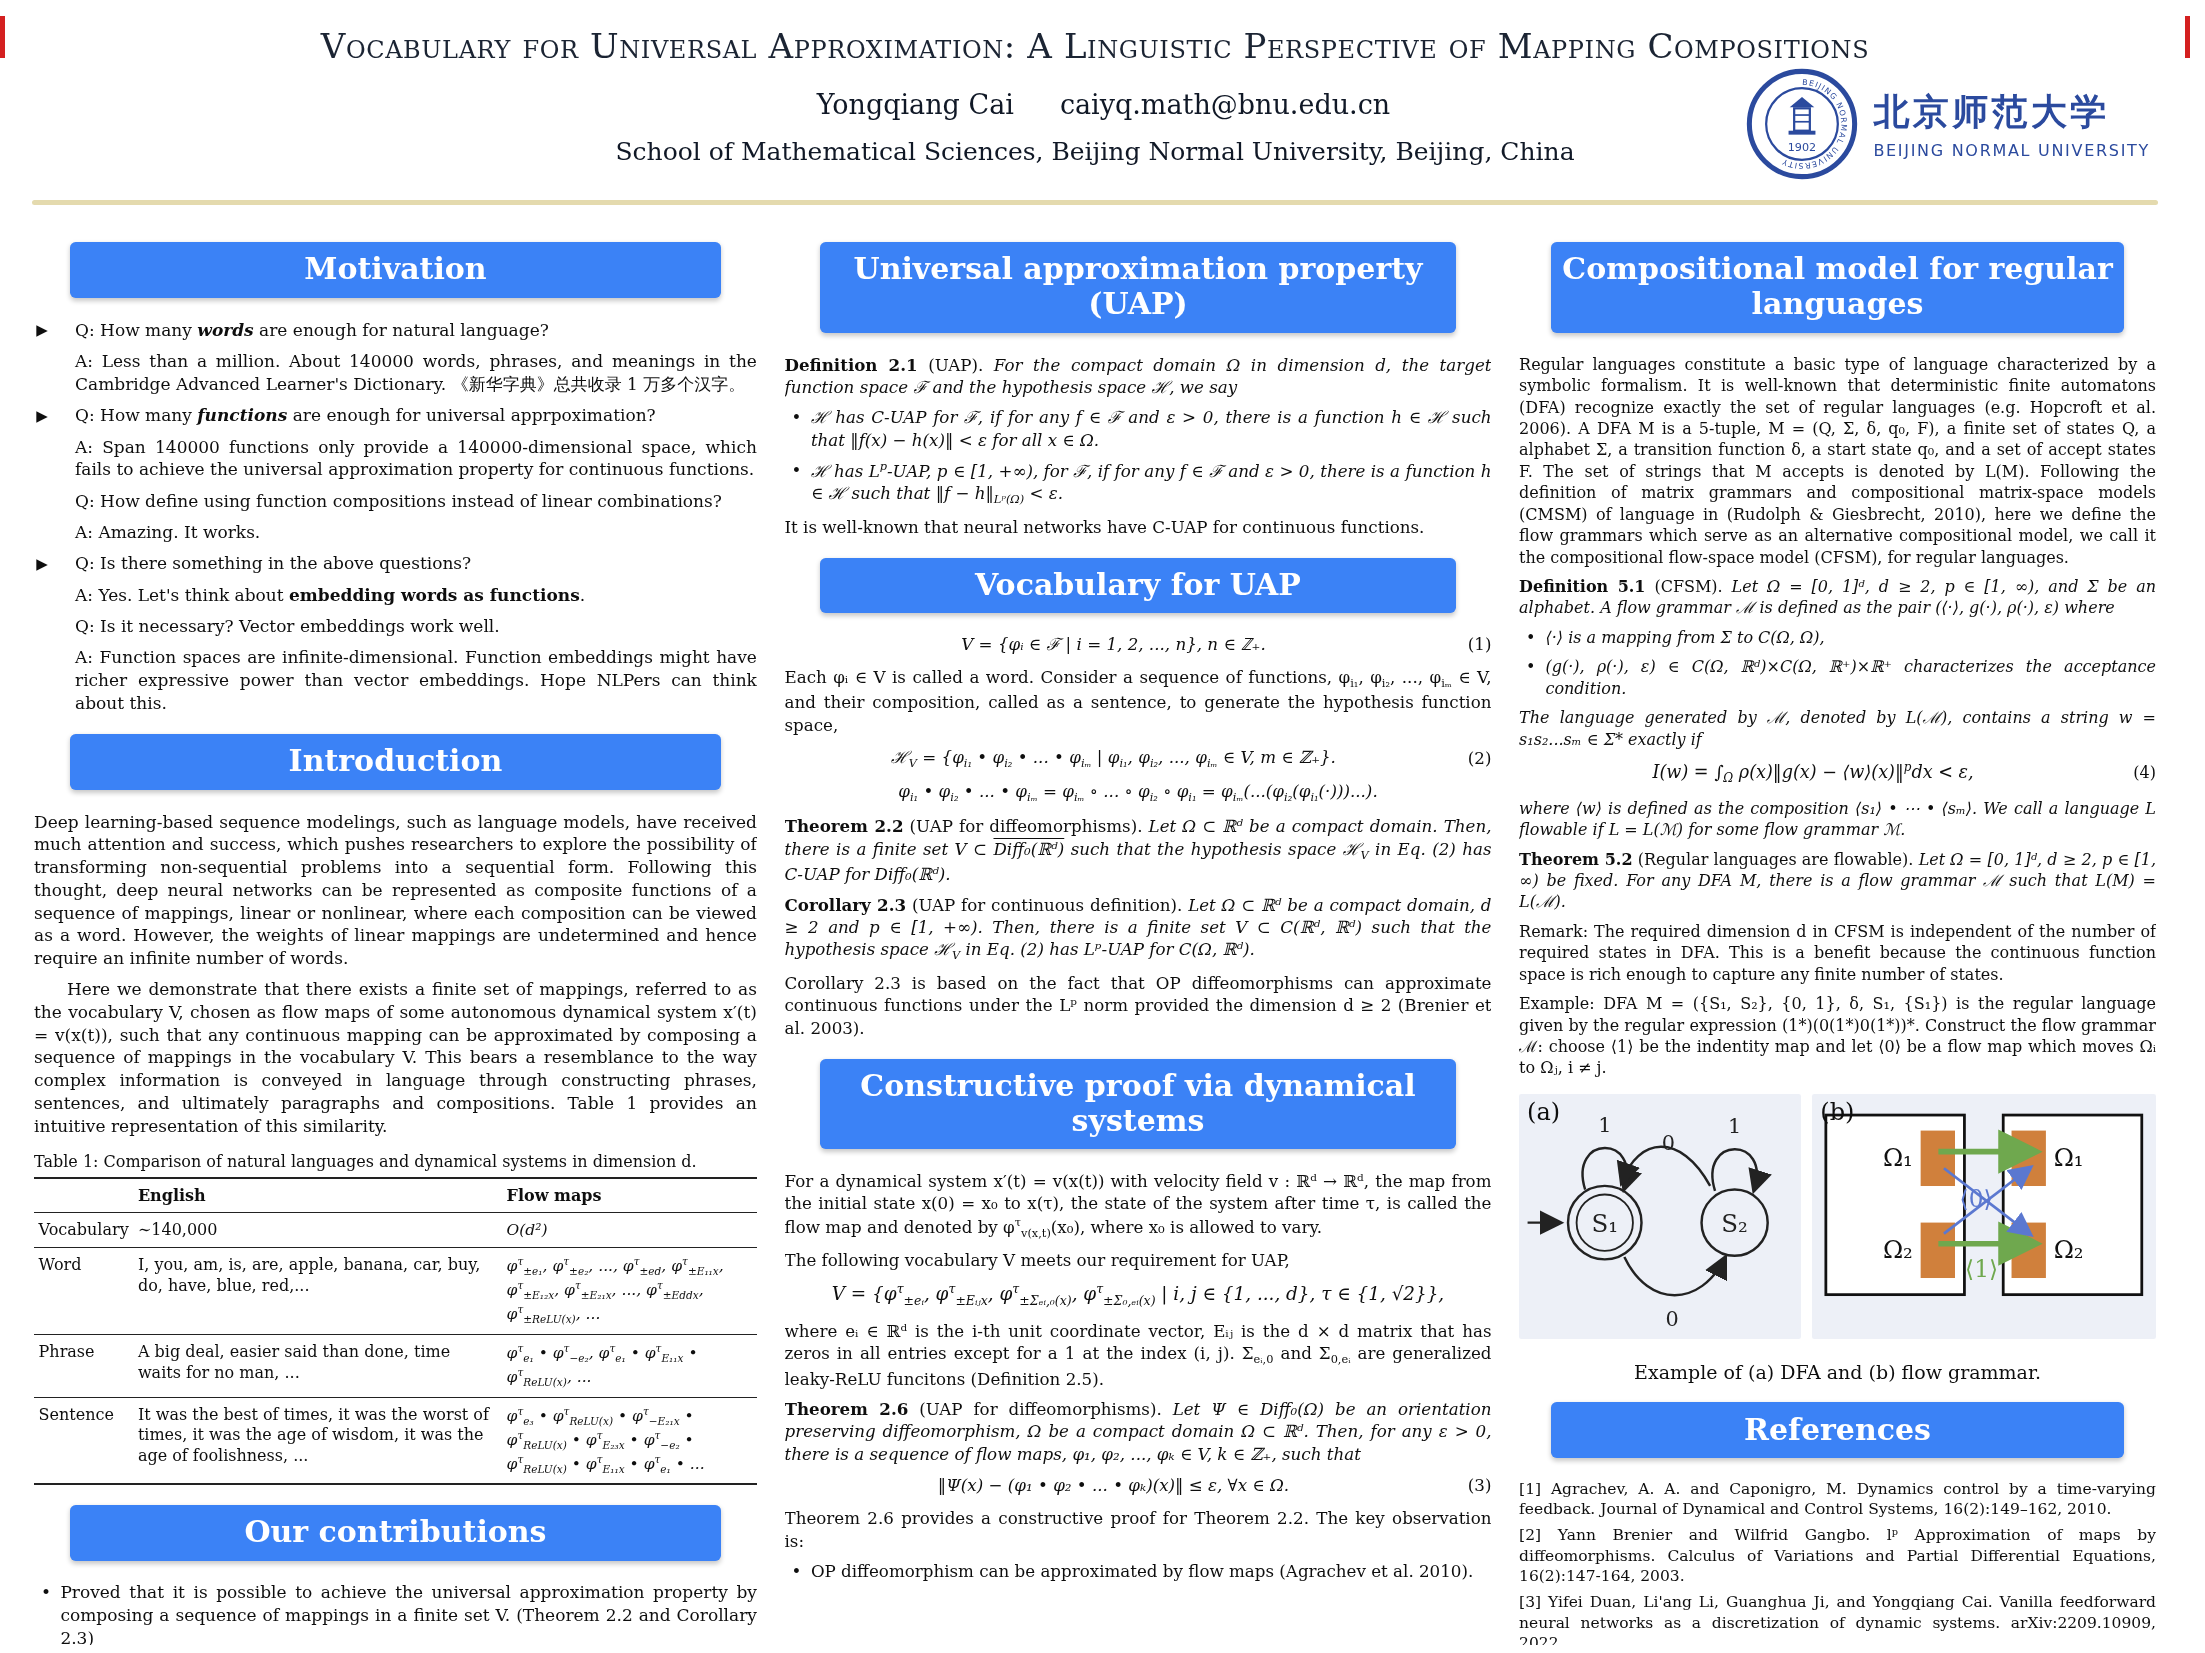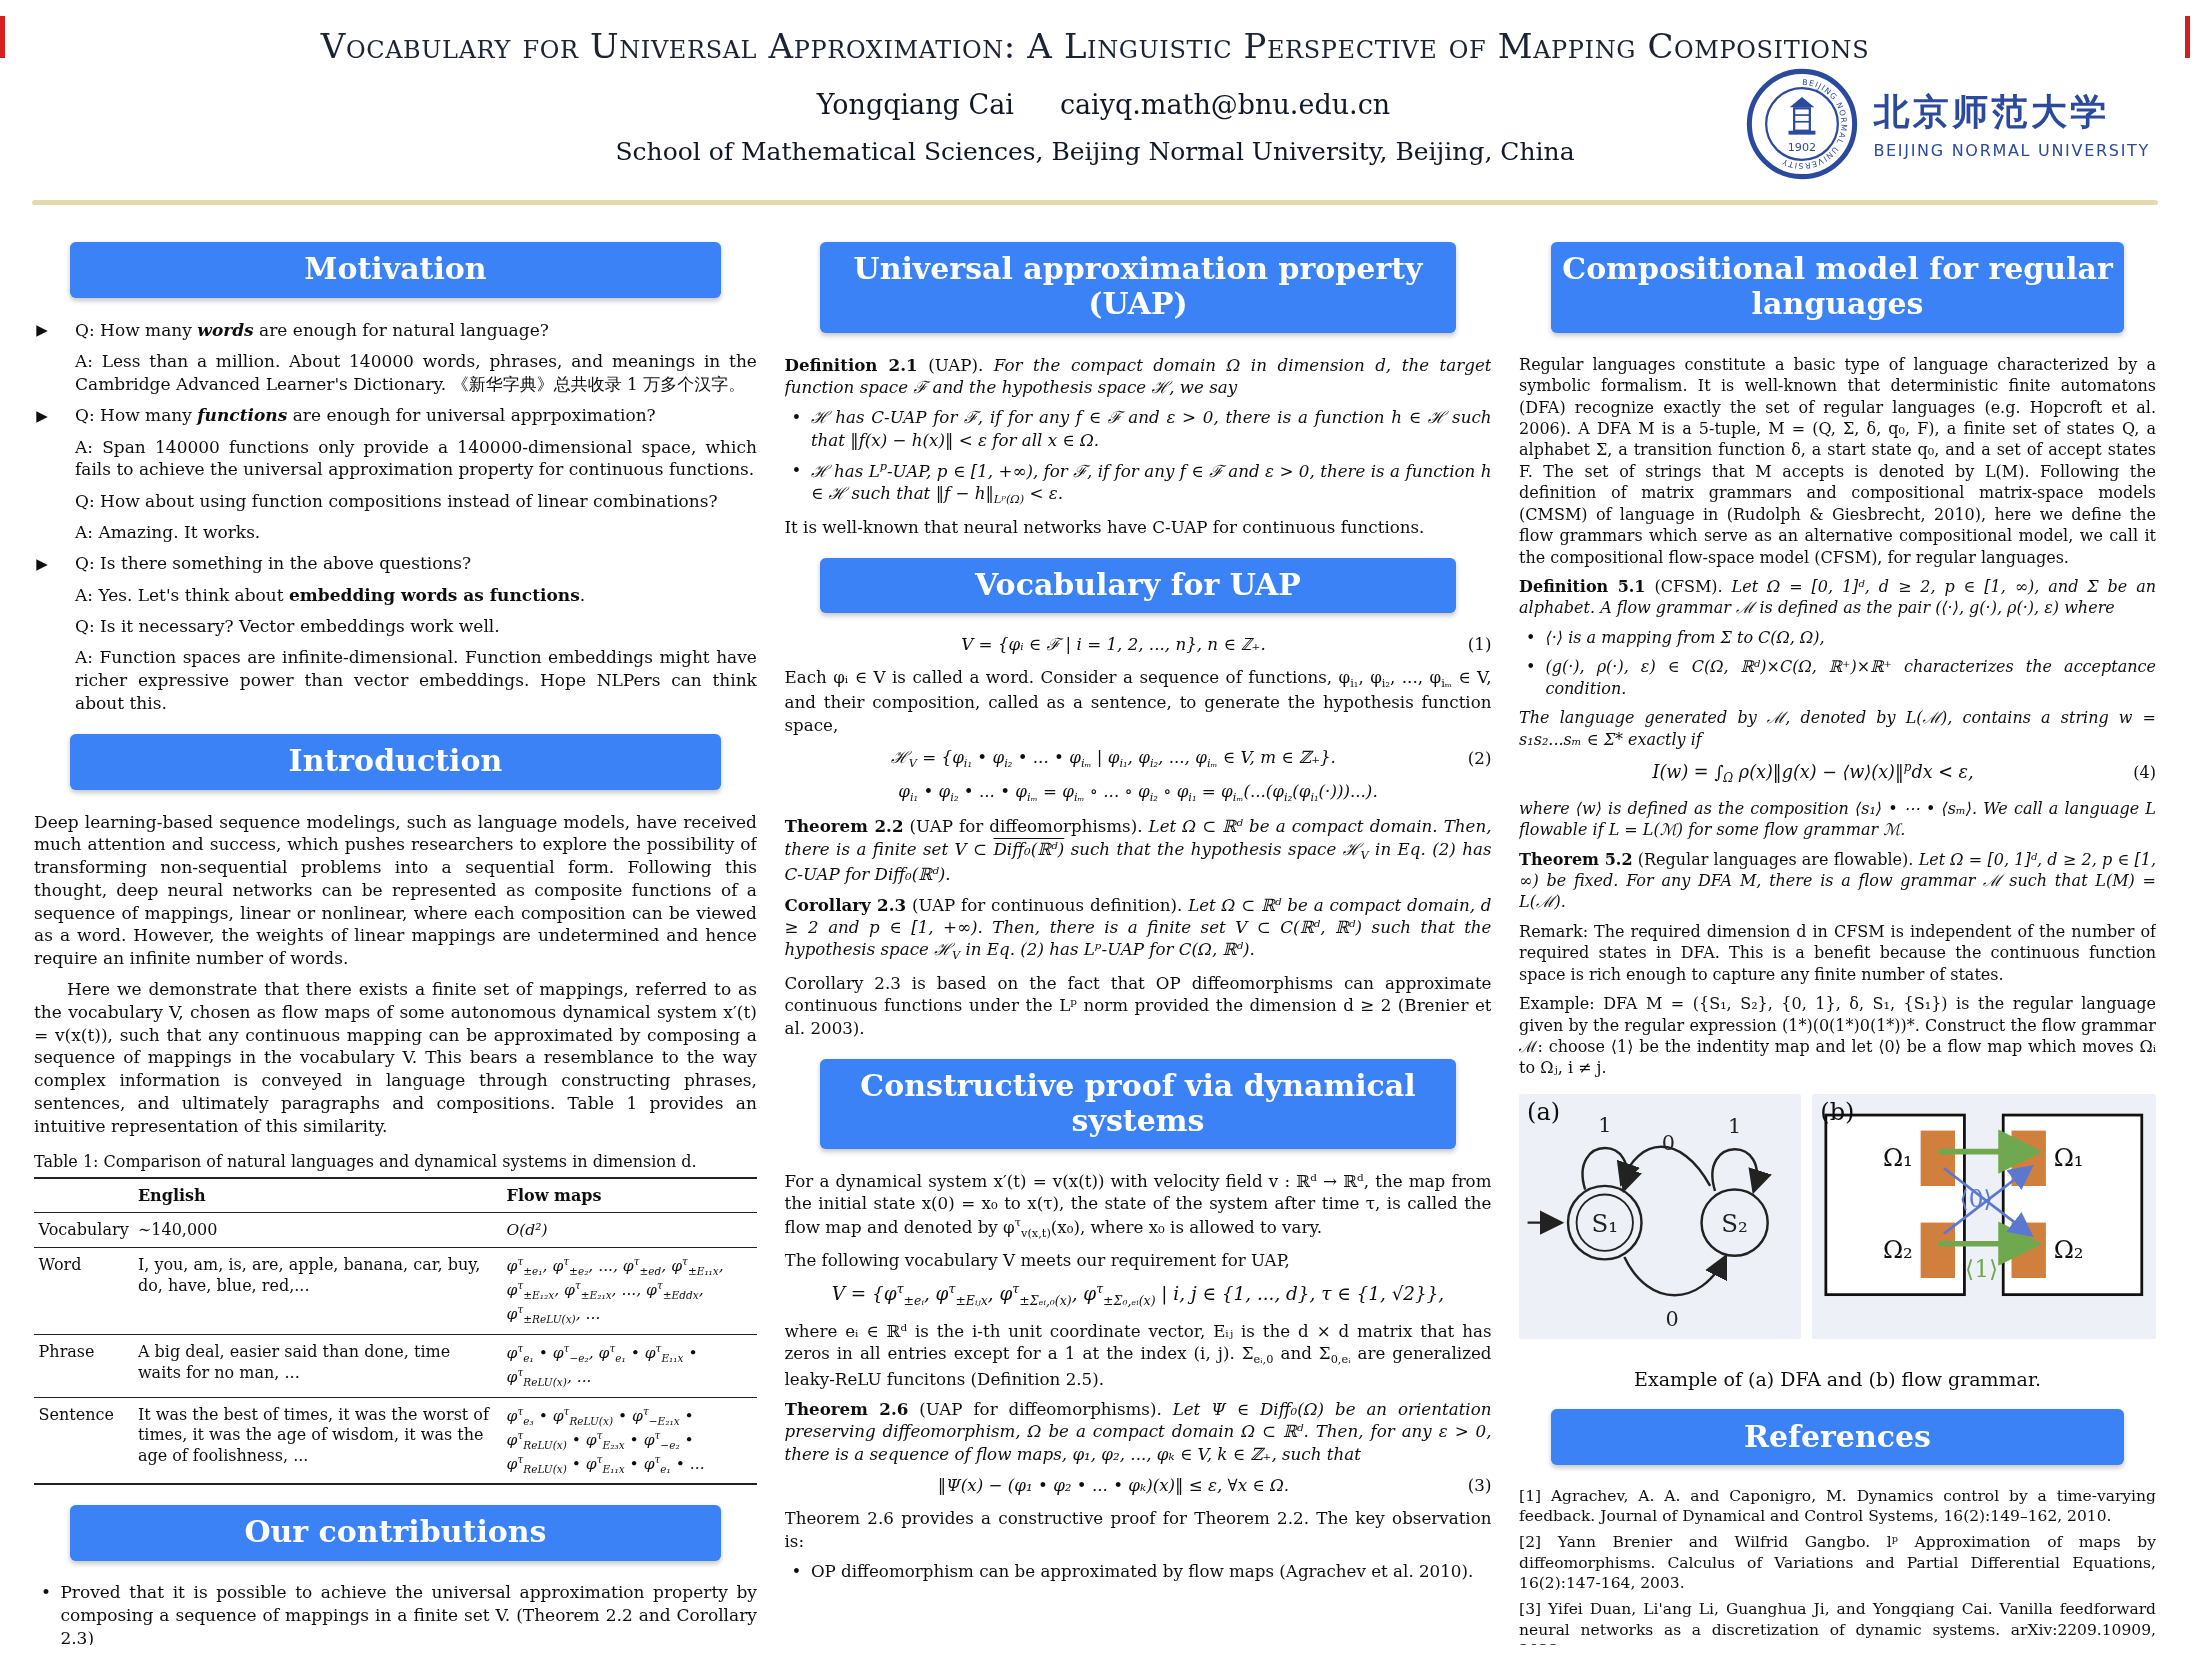--- a/index.html
+++ b/index.html
@@ -61,21 +61,21 @@
   table.cmp th { text-align:left; font-weight:bold; padding:6.9px 4.6px; border-bottom:1.7px solid #222; }
   table.cmp td { vertical-align:top; padding:6.9px 4.6px; line-height:1.3; }
   table.cmp tbody tr + tr td { border-top:1.1px solid #222; }
   td.fm, .fmath { font-style:italic; font-size:15.5px; }
   
   .fig { display:flex; gap:11.5px; margin:15px 0 0 0; }
   .fig-panel { position:relative; background:#edf0f7; border-radius:2.3px; }
   .panel-a { flex:0.82; } .panel-b { flex:1; }
   .fig-label { position:absolute; top:4.6px; left:8px; font-size:24px; }
   .fig svg { display:block; width:100%; height:auto; }
-  .fig-caption { text-align:center; font-size:19px; margin-top:29px; }
+  .fig-caption { text-align:center; font-size:19px; margin-top:22px; }
   
   .ref { font-size:15.5px; line-height:1.32; margin:5.7px 0; text-align:justify; }
 </style>
 </head>
 <body>
 
 <div class="poster">
   <div class="red-mark left"></div>
   <div class="red-mark right"></div>
 
@@ -112,21 +112,21 @@
 
   <div class="columns">
 
     <section class="col col-left">
       <div class="bar first">Motivation</div>
 
       <div class="mline"><span class="mk">▶</span><span><span>Q: How many </span><span class="seg-bi">words</span><span> are enough for natural language?</span></span></div>
       <div class="mline"><span class="mk"></span><span><span>A: Less than a million. About 140000 words, phrases, and meanings in the Cambridge Advanced Learner's Dictionary. 《新华字典》总共收录 1 万多个汉字。</span></span></div>
       <div class="mline"><span class="mk">▶</span><span><span>Q: How many </span><span class="seg-bi">functions</span><span> are enough for universal apprpoximation?</span></span></div>
       <div class="mline"><span class="mk"></span><span><span>A: Span 140000 functions only provide a 140000-dimensional space, which fails to achieve the universal approximation property for continuous functions.</span></span></div>
-      <div class="mline"><span class="mk"></span><span><span>Q: How about using function compositions instead of linear combinations?</span></span></div>
+      <div class="mline"><span class="mk"></span><span><span>Q: How define using function compositions instead of linear combinations?</span></span></div>
       <div class="mline"><span class="mk"></span><span><span>A: Amazing. It works.</span></span></div>
       <div class="mline"><span class="mk">▶</span><span><span>Q: Is there something in the above questions?</span></span></div>
       <div class="mline"><span class="mk"></span><span><span>A: Yes. Let's think about </span><span class="seg-b">embedding words as functions</span><span>.</span></span></div>
       <div class="mline"><span class="mk"></span><span><span>Q: Is it necessary? Vector embeddings work well.</span></span></div>
       <div class="mline"><span class="mk"></span><span><span>A: Function spaces are infinite-dimensional. Function embeddings might have richer expressive power than vector embeddings. Hope NLPers can think about this.</span></span></div>
 
       <div class="bar">Introduction</div>
       <p class="para">Deep learning-based sequence modelings, such as language models, have received much attention and success, which pushes researchers to explore the possibility of transforming non-sequential problems into a sequential form. Following this thought, deep neural networks can be represented as composite functions of a sequence of mappings, linear or nonlinear, where each composition can be viewed as a word. However, the weights of linear mappings are undetermined and hence require an infinite number of words.</p>
       <p class="para indent">Here we demonstrate that there exists a finite set of mappings, referred to as the vocabulary V, chosen as flow maps of some autonomous dynamical system x′(t) = v(x(t)), such that any continuous mapping can be approximated by composing a sequence of mappings in the vocabulary V. This bears a resemblance to the way complex information is conveyed in language through constructing phrases, sentences, and ultimately paragraphs and compositions. Table 1 provides an intuitive representation of this similarity.</p>
 

